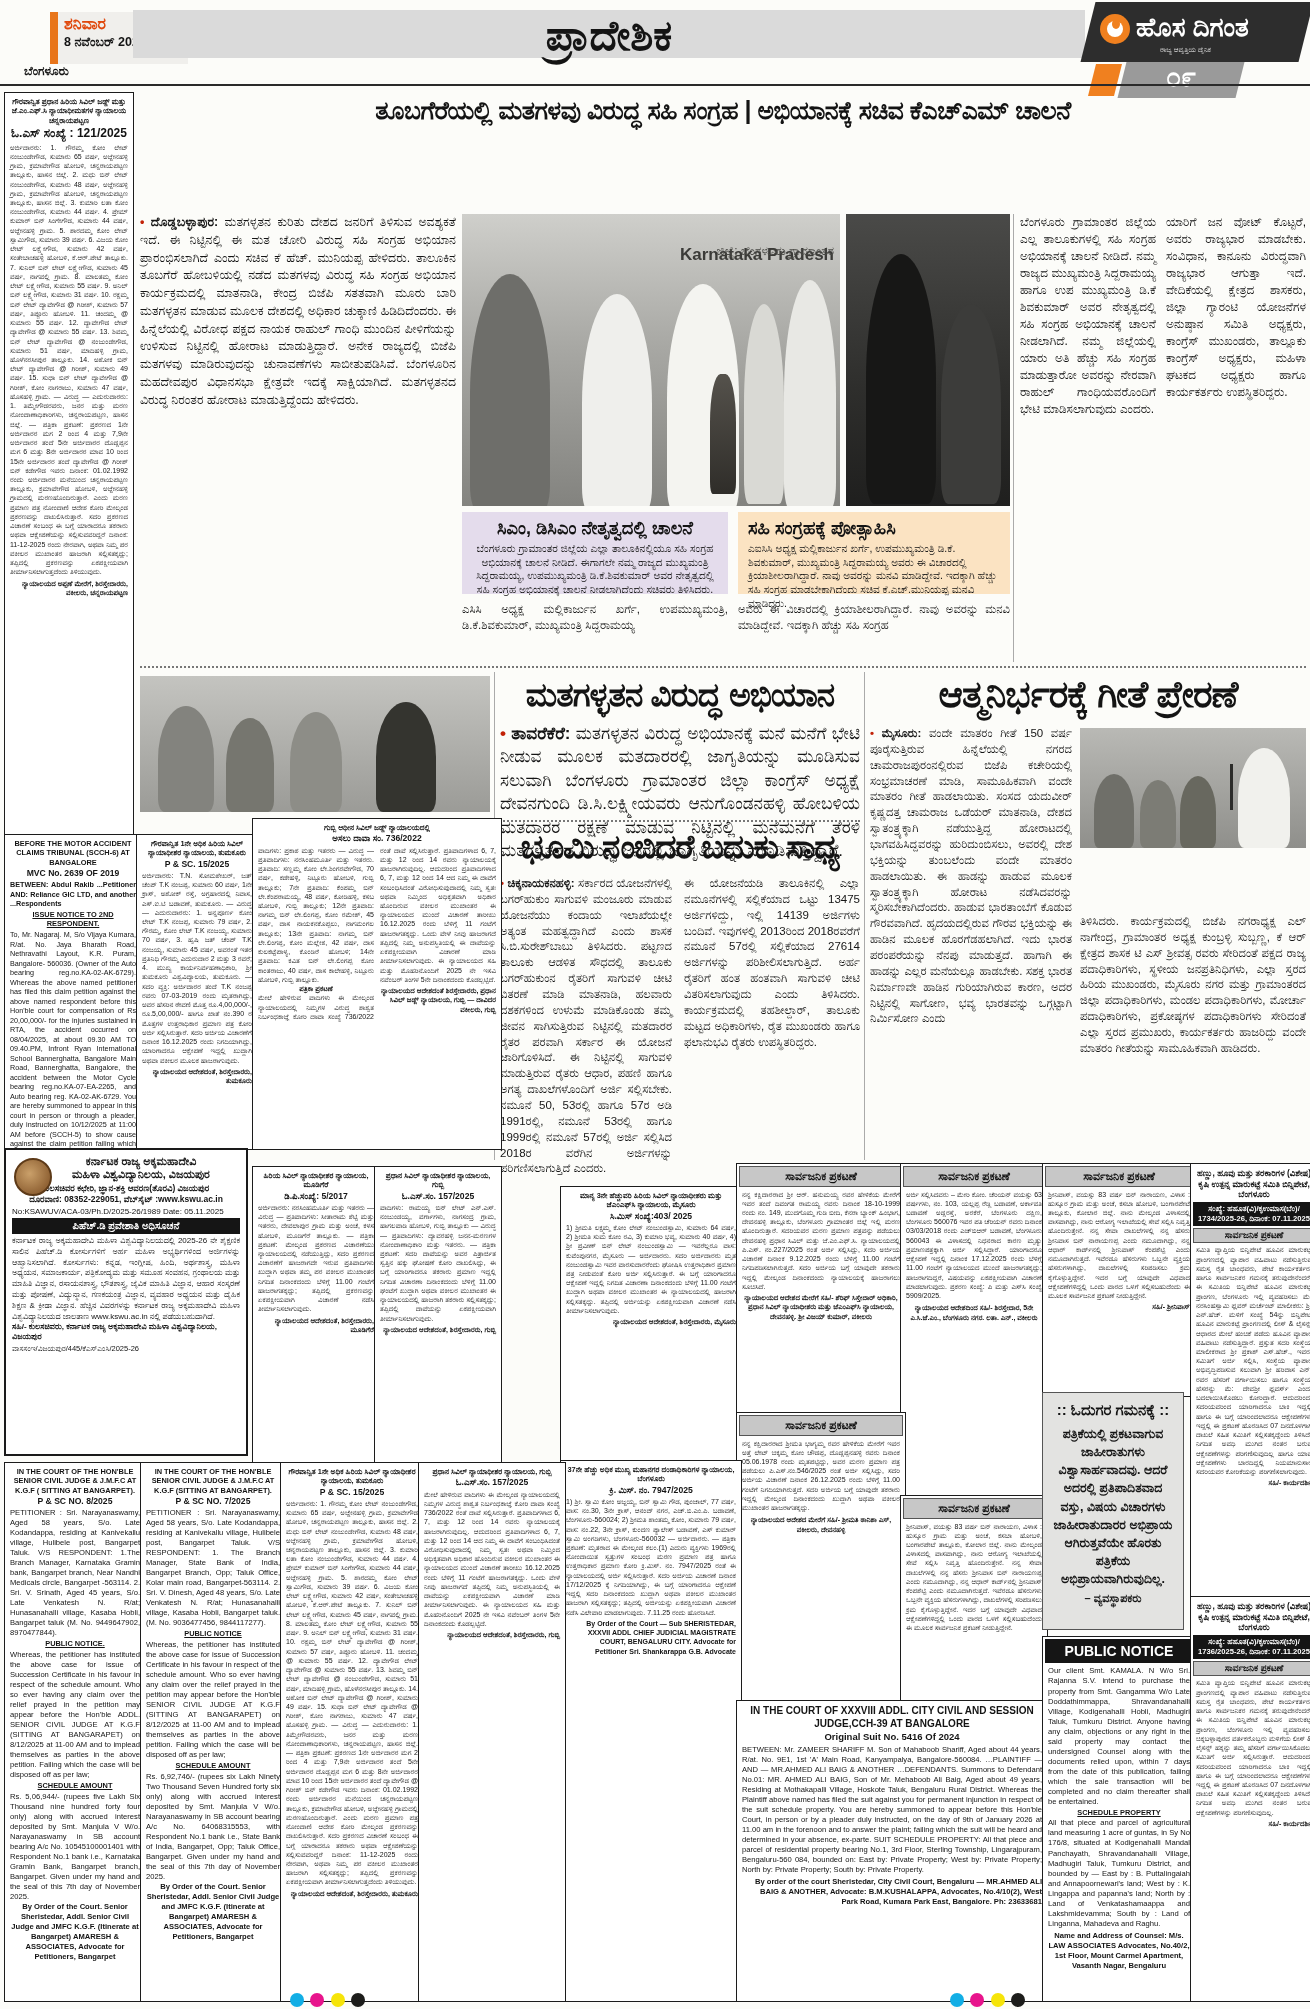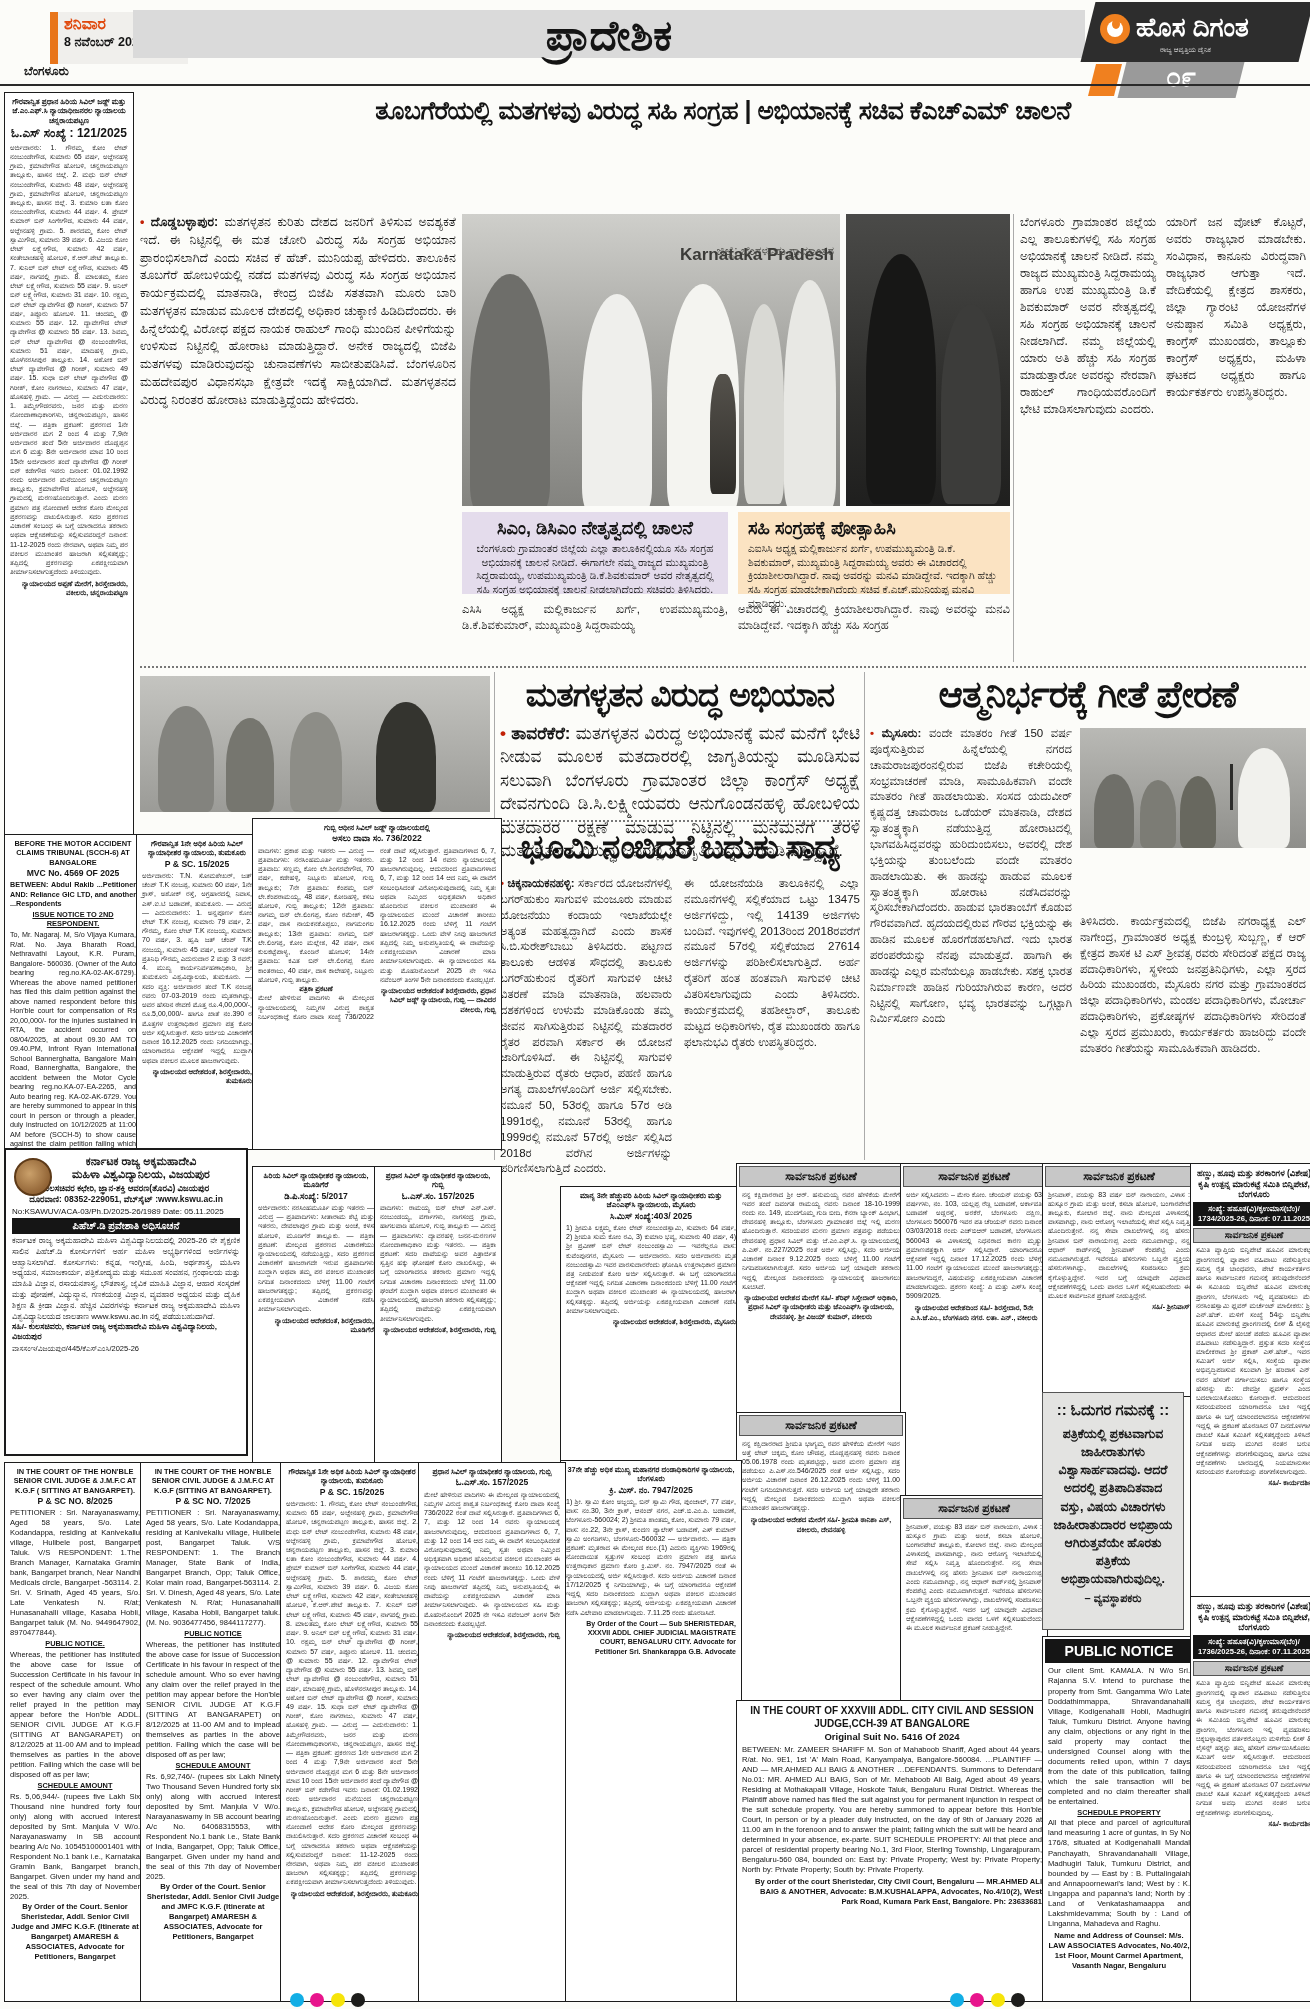--- a/index.html
+++ b/index.html
@@ -48,21 +48,21 @@
     </div>
     <div class="abs" style="left:1136px;top:12px;width:170px;color:#fff;font-weight:bold;font-size:26px;">ಹೊಸ ದಿಗಂತ</div>
     <div class="abs" style="left:1160px;top:46px;width:140px;color:#eee;font-size:7px;">ರಾಜ್ಯ ಆವೃತ್ತಿಯ ದೈನಿಕ</div>
     <div class="abs" style="left:1092px;top:64px;width:26px;height:32px;background:#f0801f;transform:skewX(-14deg);"></div>
     <div class="abs" style="left:1122px;top:62px;width:118px;height:36px;background:#9a9a9a;transform:skewX(-14deg);"></div>
     <div class="abs ctr" style="left:1122px;top:62px;width:118px;color:#fff;font-weight:bold;font-size:27px;">೦೯</div>
     <div class="abs" style="left:0;top:84px;width:1310px;border-top:2px solid #2a2a2a;"></div>
   </div>
 
   <div class="abs notice jt" style="left:4px;top:92px;width:118px;height:736px;">
-    <div class="nh">ಗೌರವಾನ್ವಿತ ಪ್ರಧಾನ ಹಿರಿಯ ಸಿವಿಲ್ ಜಡ್ಜ್ ಮತ್ತು ಜೆ.ಎಂ.ಎಫ್.ಸಿ ನ್ಯಾಯಾಧೀಜನರಲ ನ್ಯಾಯಾಲಯ ಚನ್ನರಾಯಪಟ್ಟಣ</div>
+    <div class="nh">ಗೌರವಾನ್ವಿತ ಪ್ರಧಾನ ಹಿರಿಯ ಸಿವಿಲ್ ಜಡ್ಜ್ ಮತ್ತು ಜೆ.ಎಂ.ಎಫ್.ಸಿ ನ್ಯಾಯಾಧೀಮತಗಳ ನ್ಯಾಯಾಲಯ ಚನ್ನರಾಯಪಟ್ಟಣ</div>
     <div class="nno" style="font-size:12px;">ಓ.ಎಸ್ ಸಂಖ್ಯೆ : 121/2025</div>
     <div class="jt">ಅರ್ಜಿದಾರರು: 1. ಗೌರಮ್ಮ ಕೋಂ ಲೇಟ್ ನಂಜುಂಡೇಗೌಡ, ಸುಮಾರು 65 ವರ್ಷ, ಅಜ್ಜೇನಹಳ್ಳಿ ಗ್ರಾಮ, ಕ್ರಮಾವೇಗೌಡ ಹೋಬಳಿ, ಚನ್ನರಾಯಪಟ್ಟಣ ತಾಲ್ಲೂಕು, ಹಾಸನ ಜಿಲ್ಲೆ. 2. ಮಧು ಬಿನ್ ಲೇಟ್ ನಂಜುಂಡೇಗೌಡ, ಸುಮಾರು 48 ವರ್ಷ, ಅಜ್ಜೇನಹಳ್ಳಿ ಗ್ರಾಮ, ಕ್ರಮಾವೇಗೌಡ ಹೋಬಳಿ, ಚನ್ನರಾಯಪಟ್ಟಣ ತಾಲ್ಲೂಕು, ಹಾಸನ ಜಿಲ್ಲೆ. 3. ಕುಮಾರಿ ಲತಾ ಕೋಂ ನಂಜುಂಡೇಗೌಡ, ಸುಮಾರು 44 ವರ್ಷ. 4. ಪ್ರೇಮ್ ಕುಮಾರ್ ಬಿನ್ ಸಿಂಗೇಗೌಡ, ಸುಮಾರು 44 ವರ್ಷ, ಅಜ್ಜೇನಹಳ್ಳಿ ಗ್ರಾಮ. 5. ಶಾರದಮ್ಮ ಕೋಂ ಲೇಟ್ ಸ್ವಾಮಿಗೌಡ, ಸುಮಾರು 39 ವರ್ಷ. 6. ವಿಜಯ ಕೋಂ ಲೇಟ್ ಲಕ್ಷ್ಮೇಗೌಡ, ಸುಮಾರು 42 ವರ್ಷ, ಸಂತೇಬಾಚಹಳ್ಳಿ ಹೋಬಳಿ, ಕೆ.ಆರ್.ಪೇಟೆ ತಾಲ್ಲೂಕು. 7. ಸುನಿಲ್ ಬಿನ್ ಲೇಟ್ ಲಕ್ಷ್ಮೇಗೌಡ, ಸುಮಾರು 45 ವರ್ಷ, ನಾಗವಲ್ಲಿ ಗ್ರಾಮ. 8. ಮಾಲತಮ್ಮ ಕೋಂ ಲೇಟ್ ಲಕ್ಷ್ಮೇಗೌಡ, ಸುಮಾರು 55 ವರ್ಷ. 9. ಅನಿಲ್ ಬಿನ್ ಲಕ್ಷ್ಮೇಗೌಡ, ಸುಮಾರು 31 ವರ್ಷ. 10. ರಕ್ಷಮ್ಮ ಬಿನ್ ಲೇಟ್ ದ್ಯಾವೇಗೌಡ @ ಗಿರೀಶ್, ಸುಮಾರು 57 ವರ್ಷ, ತಿಪ್ಪೂರು ಹೋಬಳಿ. 11. ಚಂದಮ್ಮ @ ಸುಮಾರು 55 ವರ್ಷ. 12. ದ್ಯಾವೇಗೌಡ ಲೇಟ್ ದ್ಯಾವೇಗೌಡ @ ಸುಮಾರು 55 ವರ್ಷ. 13. ಶಿವಮ್ಮ ಬಿನ್ ಲೇಟ್ ದ್ಯಾವೇಗೌಡ @ ನಂಜುಂಡೇಗೌಡ, ಸುಮಾರು 51 ವರ್ಷ, ಮಾದಿಹಳ್ಳಿ ಗ್ರಾಮ, ಹೊಳೆನರಸೀಪುರ ತಾಲ್ಲೂಕು. 14. ಅಶೋಕ ಬಿನ್ ಲೇಟ್ ದ್ಯಾವೇಗೌಡ @ ಗಿರೀಶ್, ಸುಮಾರು 49 ವರ್ಷ. 15. ಸುಧಾ ಬಿನ್ ಲೇಟ್ ದ್ಯಾವೇಗೌಡ @ ಗಿರೀಶ್, ಕೋಂ ನಾಗರಾಜು, ಸುಮಾರು 47 ವರ್ಷ, ಹೊಸಹಳ್ಳಿ ಗ್ರಾಮ. — ವಿರುದ್ಧ — ಎದುರುದಾರರು: 1. ತಿಮ್ಮೇಗೌಡರವರು, ಜನರ ಮತ್ತು ಮರಣ ನೋಂದಾಣಾಧಿಕಾರಿಗಳು, ಚನ್ನರಾಯಪಟ್ಟಣ, ಹಾಸನ ಜಿಲ್ಲೆ. — ಪತ್ರಿಕಾ ಪ್ರಕಟಣೆ: ಪ್ರಕರಣದ 1ನೇ ಅರ್ಜಿದಾರರ ಮಗ 2 ರಿಂದ 4 ಮತ್ತು 7,9ನೇ ಅರ್ಜಿದಾರರ ತಂದೆ 5ನೇ ಅರ್ಜಿದಾರರ ದೊಡ್ಡಪ್ಪನ ಮಗ 6 ಮತ್ತು 8ನೇ ಅರ್ಜಿದಾರರ ಮಾವ 10 ರಿಂದ 15ನೇ ಅರ್ಜಿದಾರರ ತಂದೆ ದ್ಯಾವೇಗೌಡ @ ಗಿರೀಶ್ ಬಿನ್ ಕಡೇಗೌಡ ಇವರು ದಿನಾಂಕ: 01.02.1992 ರಂದು ಅರ್ಜಿದಾರರ ಮನೆಯಿಂದ ಚನ್ನರಾಯಪಟ್ಟಣ ತಾಲ್ಲೂಕು, ಕ್ರಮಾವೇಗೌಡ ಹೋಬಳಿ, ಅಜ್ಜೇನಹಳ್ಳಿ ಗ್ರಾಮದಲ್ಲಿ ಮರಣಹೊಂದಿರುತ್ತಾರೆ. ಎಂದು ಮರಣ ಪ್ರಮಾಣ ಪತ್ರ ನೋಂದಾಣಿ ಆದೇಶ ಕೋರಿ ಮೇಲ್ಕಂಡ ಪ್ರಕರಣವನ್ನು ದಾಖಲಿಸಿರುತ್ತಾರೆ. ಸದರಿ ಪ್ರಕರಣದ ವಿಚಾರಣೆ ಸಂಬಂಧ ಈ ಬಗ್ಗೆ ಯಾರಾದರೂ ತಕರಾರು ಅಥವಾ ಆಕ್ಷೇಪಣೆಯನ್ನು ಸಲ್ಲಿಸುವವರಿದ್ದರೆ ದಿನಾಂಕ: 11-12-2025 ರಂದು ನೇರವಾಗಿ, ಅಥವಾ ನಿಮ್ಮ ಪರ ವಕೀಲರ ಮುಖಾಂತರ ಹಾಜರಾಗಿ ಸಲ್ಲಿಸತಕ್ಕದ್ದು; ತಪ್ಪಿದಲ್ಲಿ ಪ್ರಕರಣವನ್ನು ಏಕಪಕ್ಷೀಯವಾಗಿ ತೀರ್ಮಾನಿಸಲಾಗುತ್ತದೆಂದು ತಿಳಿಯುವುದು.</div>
     <div class="sig">ನ್ಯಾಯಾಲಯದ ಅಪ್ಪಣೆ ಮೇರೆಗೆ, ಶಿರಸ್ತೇದಾರರು, ವಕೀಲರು, ಚನ್ನರಾಯಪಟ್ಟಣ</div>
   </div>
 
   <div class="abs ctr b" style="left:140px;top:96px;width:1166px;font-size:25px;letter-spacing:-0.5px;">ತೂಬಗೆರೆಯಲ್ಲಿ ಮತಗಳವು ವಿರುದ್ಧ ಸಹಿ ಸಂಗ್ರಹ | ಅಭಿಯಾನಕ್ಕೆ ಸಚಿವ ಕೆಎಚ್‌ಎಮ್ ಚಾಲನೆ</div>
 
   <div class="abs bodytxt jt" style="left:140px;top:214px;width:316px;height:450px;">
     <span class="dateline-bullet">•</span>
     <span class="b">ದೊಡ್ಡಬಳ್ಳಾಪುರ:</span>
@@ -138,21 +138,21 @@
     <div class="blob" style="left:14px;top:46px;width:40px;height:74px;background:#6f6f69;"></div>
     <div class="blob" style="left:60px;top:52px;width:36px;height:68px;background:#7c7c75;"></div>
     <div class="blob" style="left:100px;top:48px;width:36px;height:72px;background:#68685f;"></div>
     <div class="blob" style="left:158px;top:20px;width:52px;height:100px;background:#f1f1ed;"></div>
     <div style="position:absolute;left:150px;top:36px;width:3px;height:46px;background:#2c2c2a;"></div>
   </div>
   <div class="abs smallbody jt" style="left:1080px;top:914px;width:226px;height:246px;font-size:11.5px;">ತಿಳಿಸಿದರು. ಕಾರ್ಯಕ್ರಮದಲ್ಲಿ ಬಿಜೆಪಿ ನಗರಾಧ್ಯಕ್ಷ ಎಲ್ ನಾಗೇಂದ್ರ, ಗ್ರಾಮಾಂತರ ಅಧ್ಯಕ್ಷ ಕುಂಬ್ರಳ್ಳಿ ಸುಬ್ಬಣ್ಣ, ಕೆ ಆರ್ ಕ್ಷೇತ್ರದ ಶಾಸಕ ಟಿ ಎಸ್ ಶ್ರೀವತ್ಸ ರವರು ಸೇರಿದಂತೆ ಪಕ್ಷದ ರಾಜ್ಯ ಪದಾಧಿಕಾರಿಗಳು, ಸ್ಥಳೀಯ ಜನಪ್ರತಿನಿಧಿಗಳು, ಎಲ್ಲಾ ಸ್ತರದ ಹಿರಿಯ ಮುಖಂಡರು, ಮೈಸೂರು ನಗರ ಮತ್ತು ಗ್ರಾಮಾಂತರದ ಜಿಲ್ಲಾ ಪದಾಧಿಕಾರಿಗಳು, ಮಂಡಲ ಪದಾಧಿಕಾರಿಗಳು, ಮೋರ್ಚಾ ಪದಾಧಿಕಾರಿಗಳು, ಪ್ರಕೋಷ್ಠಗಳ ಪದಾಧಿಕಾರಿಗಳು ಸೇರಿದಂತೆ ಎಲ್ಲಾ ಸ್ತರದ ಪ್ರಮುಖರು, ಕಾರ್ಯಕರ್ತರು ಹಾಜರಿದ್ದು ವಂದೇ ಮಾತರಂ ಗೀತೆಯನ್ನು ಸಾಮೂಹಿಕವಾಗಿ ಹಾಡಿದರು.</div>
 
   <div class="abs notice jt" style="left:4px;top:834px;width:126px;height:306px;font-size:7.2px;">
     <div class="nh">BEFORE THE MOTOR ACCIDENT CLAIMS TRIBUNAL (SCCH-6) AT BANGALORE</div>
-    <div class="nno">MVC No. 4569 OF 2025</div>
+    <div class="nno">MVC No. 2639 OF 2019</div>
     <div class="b">BETWEEN: Abdul Rakib ...Petitioner AND: Reliance GIC LTD, and another ...Respondents</div>
     <div class="nsub">ISSUE NOTICE TO 2ND RESPONDENT.</div>
     <div class="jt">To, Mr. Nagaraj. M, S/o Vijaya Kumara, R/at. No. Jaya Bharath Road, Nethravathi Layout, K.R. Puram, Bangalore- 560036. (Owner of the Auto bearing reg.no.KA-02-AK-6729). Whereas the above named petitioner has filed this claim petition against the above named respondent before this Hon'ble court for compensation of Rs 20,00,000/- for the injuries sustained in RTA, the accident occurred on 08/04/2025, at about 09.30 AM TO 09.40.PM, Infront Ryan International School Bannerghatta, Bangalore Main Road, Bannerghatta, Bangalore, the accident between the Motor Cycle bearing reg.no.KA-07-EA-2265, and Auto bearing reg. KA-02-AK-6729. You are hereby summoned to appear in this court in person or through a pleader, duly instructed on 10/12/2025 at 11:00 AM before (SCCH-5) to show cause against the claim petition failing which the petition will be heard and determined exparte. Given under my hand and seal of the court on this 07/11/2025. By order of the Court, Assistant Registrar, Court of Small Causes, Bengaluru</div>
 
   </div>
 
   <div class="abs notice jt" style="left:136px;top:834px;width:110px;height:306px;">
     <div class="nh">ಗೌರವಾನ್ವಿತ 1ನೇ ಅಧಿಕ ಹಿರಿಯ ಸಿವಿಲ್ ನ್ಯಾಯಾಧೀಶರ ನ್ಯಾಯಾಲಯ, ತುಮಕೂರು</div>
     <div class="nno">P &amp; SC. 15/2025</div>
     <div class="jt">ಅರ್ಜಿದಾರರು: T.N. ಸೋಮಶೇಖರ್, ಜತ್ ಚೆಂಪ್ T.K ನಂಜಪ್ಪ, ಸುಮಾರು 60 ವರ್ಷ, 1ನೇ ಕ್ರಾಸ್, ಅಶೋಕ್ ರಸ್ತೆ, ಅಗ್ರಹಾರದಲ್ಲಿ ನಿವಾಸ, ಎಸ್.ಐ.ಟಿ ಬಡಾವಣೆ, ತುಮಕೂರು. — ವಿರುದ್ಧ — ಎದುರುದಾರರು: 1. ಅನ್ನಪೂರ್ಣ ಕೋಂ ಲೇಟ್ T.K ನಂಜಪ್ಪ, ಸುಮಾರು 79 ವರ್ಷ, 2. ಗೌರಮ್ಮ, ಕೋಂ ಲೇಟ್ T.K ನಂಜಯ್ಯ, ಸುಮಾರು 70 ವರ್ಷ, 3. ಹೃಷಿ ಜತ್ ಚೆಂಪ್ T.K ನಂಜಯ್ಯ, ಸುಮಾರು 45 ವರ್ಷ, ಅವರಂತೆ ಇತರ ಪ್ರತಿನಿಧಿ ಗೌರಮ್ಮ ಎದುರುದಾರ 2 ಮತ್ತು 3 ರವರೆ; 4. ಮುಖ್ಯ ಕಾರ್ಯನಿರ್ವಹಣಾಧಿಕಾರಿ, ಶ್ರೀ ತುಮಕೂರು ವಿಶ್ವವಿದ್ಯಾಲಯ, ತುಮಕೂರು. — ಸದರಿ ವ್ಯಕ್ತಿ: ಅರ್ಜಿದಾರರ ತಂದೆ T.K ನಂಜಪ್ಪ ರವರು 07-03-2019 ರಂದು ಮೃತರಾಗಿದ್ದು, ಅವರ ಹೆಸರಿನ ಠೇವಣಿ ಮೊತ್ತ ರೂ.4,00,000/-, ರೂ.5,00,000/- ಹಾಗೂ ಖಾತೆ ನಂ.390 ರ ಮೊತ್ತಗಳ ಉತ್ತರಾಧಿಕಾರ ಪ್ರಮಾಣ ಪತ್ರ ಕೋರಿ ಅರ್ಜಿ ಸಲ್ಲಿಸಿರುತ್ತಾರೆ. ಸದರಿ ಅರ್ಜಿಯ ವಿಚಾರಣೆಗೆ ದಿನಾಂಕ 16.12.2025 ರಂದು ನಿಗದಿಯಾಗಿದ್ದು, ಯಾರಿಗಾದರೂ ಆಕ್ಷೇಪಣೆ ಇದ್ದಲ್ಲಿ ಖುದ್ದಾಗಿ ಅಥವಾ ವಕೀಲರ ಮೂಲಕ ಹಾಜರಾಗುವುದು.</div>

